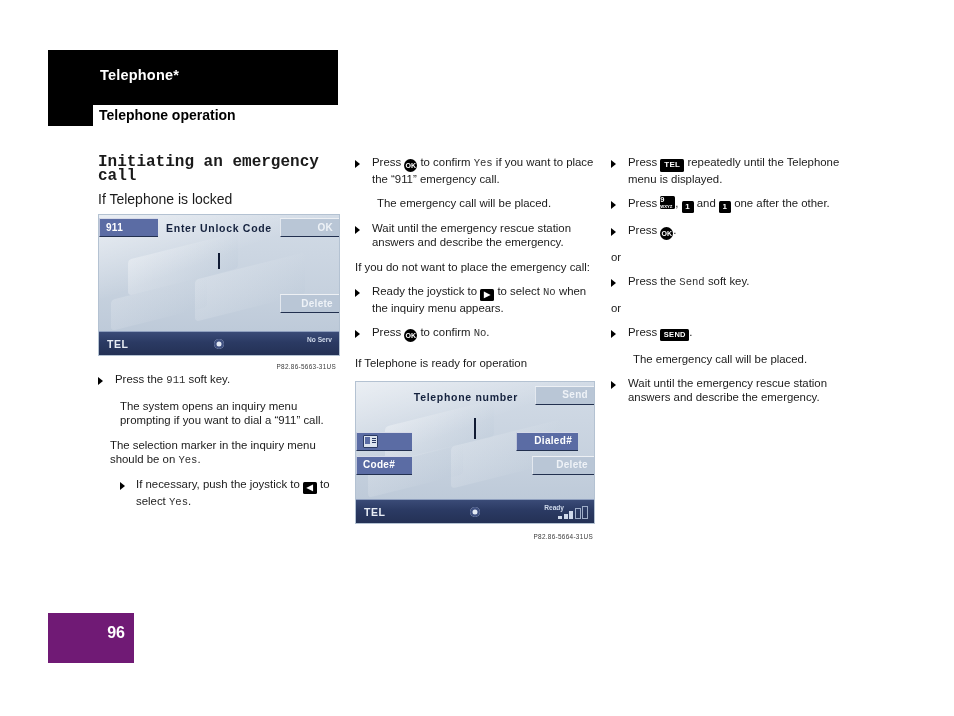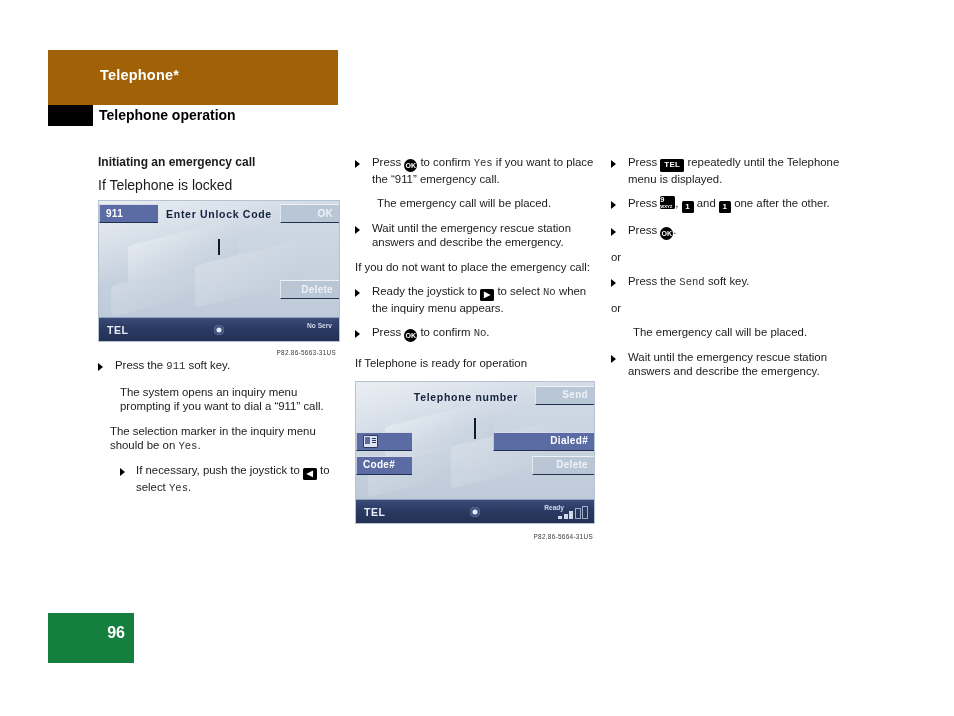--- a/index.html
+++ b/index.html
@@ -9,49 +9,49 @@
     font-family:"Liberation Sans", sans-serif;
     color:#000000;
     overflow:hidden;
     position:relative;
   }
   .page{position:relative;width:954px;height:716px;}
 
   
   .hdr-green{
     position:absolute;left:48px;top:50px;width:290px;height:55px;
-    background:#a16207;
+    background:#000000;
   }
   .hdr-green .t{
     position:absolute;left:52px;top:17px;
     color:#ffffff;font-size:14.5px;font-weight:bold;letter-spacing:.2px;
   }
   .hdr-black{
     position:absolute;left:48px;top:105px;width:45px;height:21px;background:#000000;
   }
   .hdr-sub{
     position:absolute;left:99px;top:107px;
     font-size:14px;font-weight:bold;color:#000;text-align:center;
   }
 
   
   .pagenum{
-    position:absolute;left:48px;top:613px;width:86px;height:50px;background:#15803d;
+    position:absolute;left:48px;top:613px;width:86px;height:50px;background:#701a75;
   }
   .pagenum span{
     position:absolute;right:9px;top:11px;color:#fff;font-size:16px;font-weight:bold;
   }
 
   
   .col{position:absolute;top:155px;font-size:11.4px;line-height:14.4px;color:#1a1a1a;}
   .col1{left:98px;width:240px;}
   .col2{left:355px;width:240px;}
   .col3{left:611px;width:243px;}
 
-  h3.sub{font-size:12px;font-weight:bold;margin:0 0 9px 0;line-height:14px;}
+  h3.sub{font-size:16px;font-weight:bold;margin:0 0 9px 0;line-height:14px;font-family:Liberation Mono, monospace;}
   p.lead{margin:0 0 8px 0;font-size:14px;line-height:14.4px;}
   p.para{margin:0 0 10px 0;font-size:11.4px;line-height:14.4px;}
 
   
   .b{display:flex;margin:0 0 10px 0;}
   .b .tri{flex:0 0 17px;padding-top:2px;}
   .b .tri:before{content:"";display:inline-block;
      border-left:5.5px solid #000;border-top:4px solid transparent;border-bottom:4px solid transparent;}
   .b .txt{flex:1 1 auto;font-size:11.4px;line-height:14.4px;}
   .b.indent{margin-left:22px;}
@@ -260,21 +260,21 @@
         <div class="sk dim r" style="right:0;top:4px;width:52px;height:17px;">
           <span>Send</span>
         </div>
 
         <div class="cursor" style="left:118px;top:36px;height:21px;"></div>
 
         <div class="sk active l" style="left:0;top:50px;width:49px;height:17px;">
           <span class="pbicon" style="position:relative;left:0;top:0;"></span>
         </div>
 
-        <div class="sk active r" style="right:0;top:50px;width:55px;height:17px;padding-left:39px;">
+        <div class="sk active r" style="right:16px;top:50px;width:55px;height:17px;">
           <span>Dialed#</span>
         </div>
 
         <div class="sk active l" style="left:0;top:74px;width:49px;height:17px;">
           <span>Code#</span>
         </div>
 
         <div class="sk dim r" style="right:0;top:74px;width:55px;height:17px;">
           <span>Delete</span>
         </div>
@@ -316,20 +316,24 @@
 
     <p class="para">or</p>
 
     <div class="b">
       <div class="tri"></div>
       <div class="txt"><span>Press the </span><span class="mono">Send</span><span> soft key.</span></div>
     </div>
 
     <p class="para">or</p>
 
+    <div class="b">
+      <div class="tri"></div>
+      <div class="txt"><span>Press </span><span class="key send">SEND</span><span>.</span></div>
+    </div>
 
     <p class="para" style="margin-left:22px;">The emergency call will be placed.</p>
 
     <div class="b">
       <div class="tri"></div>
       <div class="txt">Wait until the emergency rescue station answers and describe the emergency.</div>
     </div>
   </div>
 
 </div>

